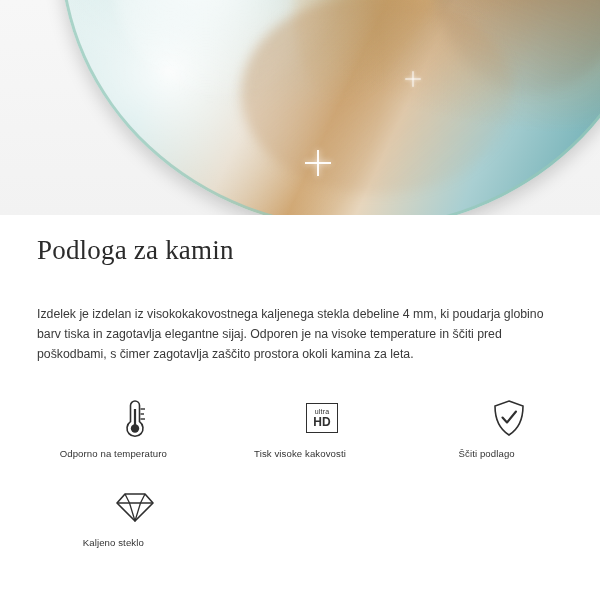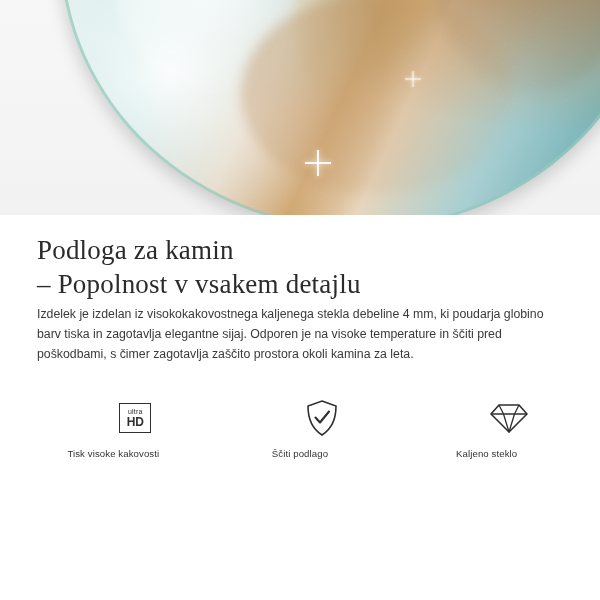--- a/index.html
+++ b/index.html
@@ -147,27 +147,39 @@
 
       <div class="swirl s5"></div>
 
     </div>
     <div class="sparkle sp1"></div>
     <div class="sparkle sp2"></div>
   </div>
 
   <h1 class="heading">
     <span>Podloga za kamin</span>
-    <span class="l2">– Popolnost v vsakem detajlu</span>
   </h1>
 
   <p class="para">Izdelek je izdelan iz visokokakovostnega kaljenega stekla debeline 4 mm, ki poudarja globino barv tiska in zagotavlja elegantne sijaj. Odporen je na visoke temperature in ščiti pred poškodbami, s čimer zagotavlja zaščito prostora okoli kamina za leta.</p>
 
   <div class="features">
 
+    <div class="feature">
+      <span class="ic">
+        <svg width="30" height="42" viewBox="0 0 30 42">
+          <path d="M15 4a4.5 4.5 0 0 1 4.5 4.5v16.2a8 8 0 1 1-9 0V8.5A4.5 4.5 0 0 1 15 4z" fill="none" stroke="#2f2f2f" stroke-width="1.6"></path>
+          <circle cx="15" cy="31.5" r="4.2" fill="#2f2f2f"></circle>
+          <rect x="13.9" y="12" width="2.2" height="17" fill="#2f2f2f"></rect>
+          <line x1="20.5" y1="12" x2="25" y2="12" stroke="#2f2f2f" stroke-width="1.4"></line>
+          <line x1="20.5" y1="17" x2="24" y2="17" stroke="#2f2f2f" stroke-width="1.4"></line>
+          <line x1="20.5" y1="22" x2="25" y2="22" stroke="#2f2f2f" stroke-width="1.4"></line>
+        </svg>
+      </span>
+      <span class="cap">Odporno na temperaturo</span>
+    </div>
 
     <div class="feature">
       <span class="ic">
         <span class="hdbox">
           <span class="t1">ultra</span>
           <span class="t2">HD</span>
         </span>
       </span>
       <span class="cap">Tisk visoke kakovosti</span>
     </div>

